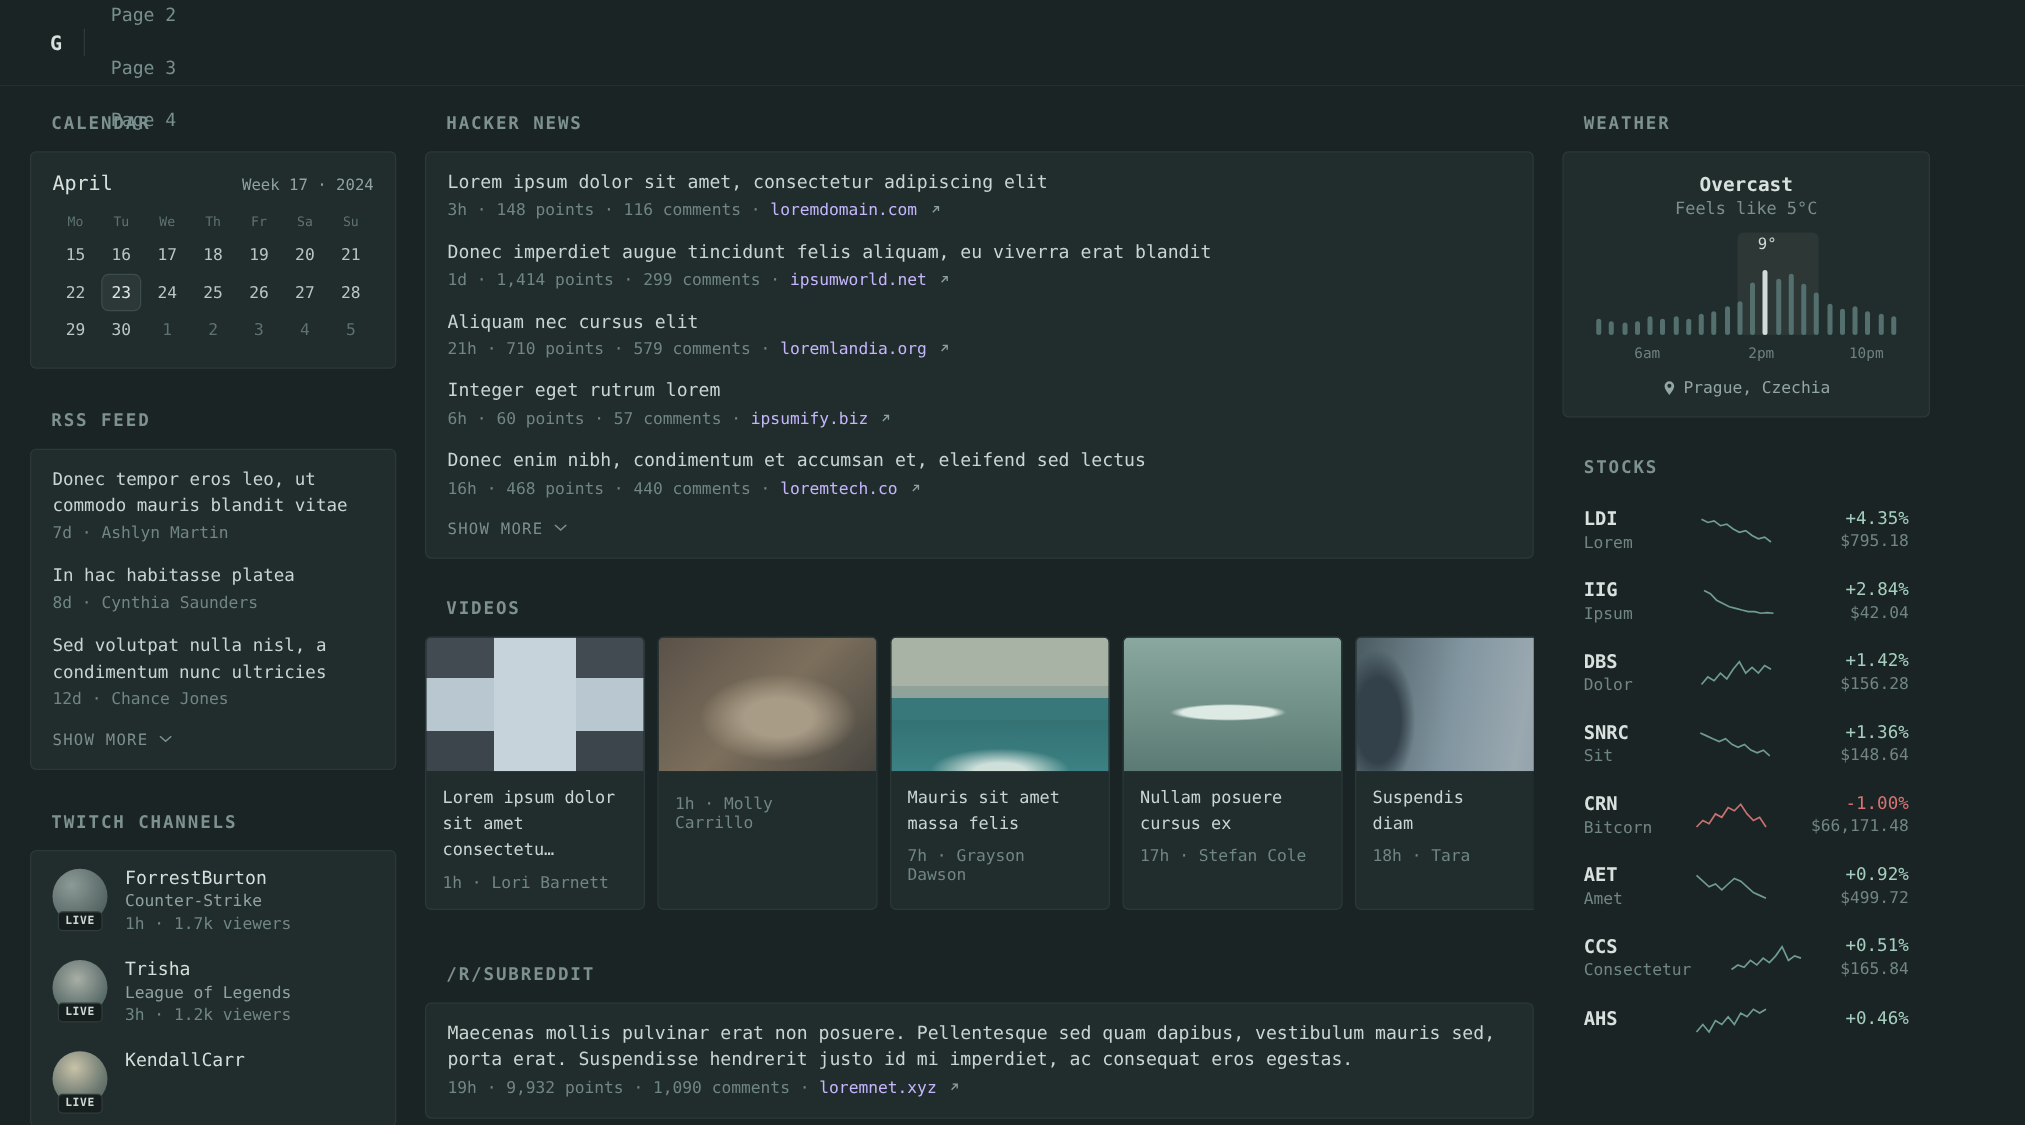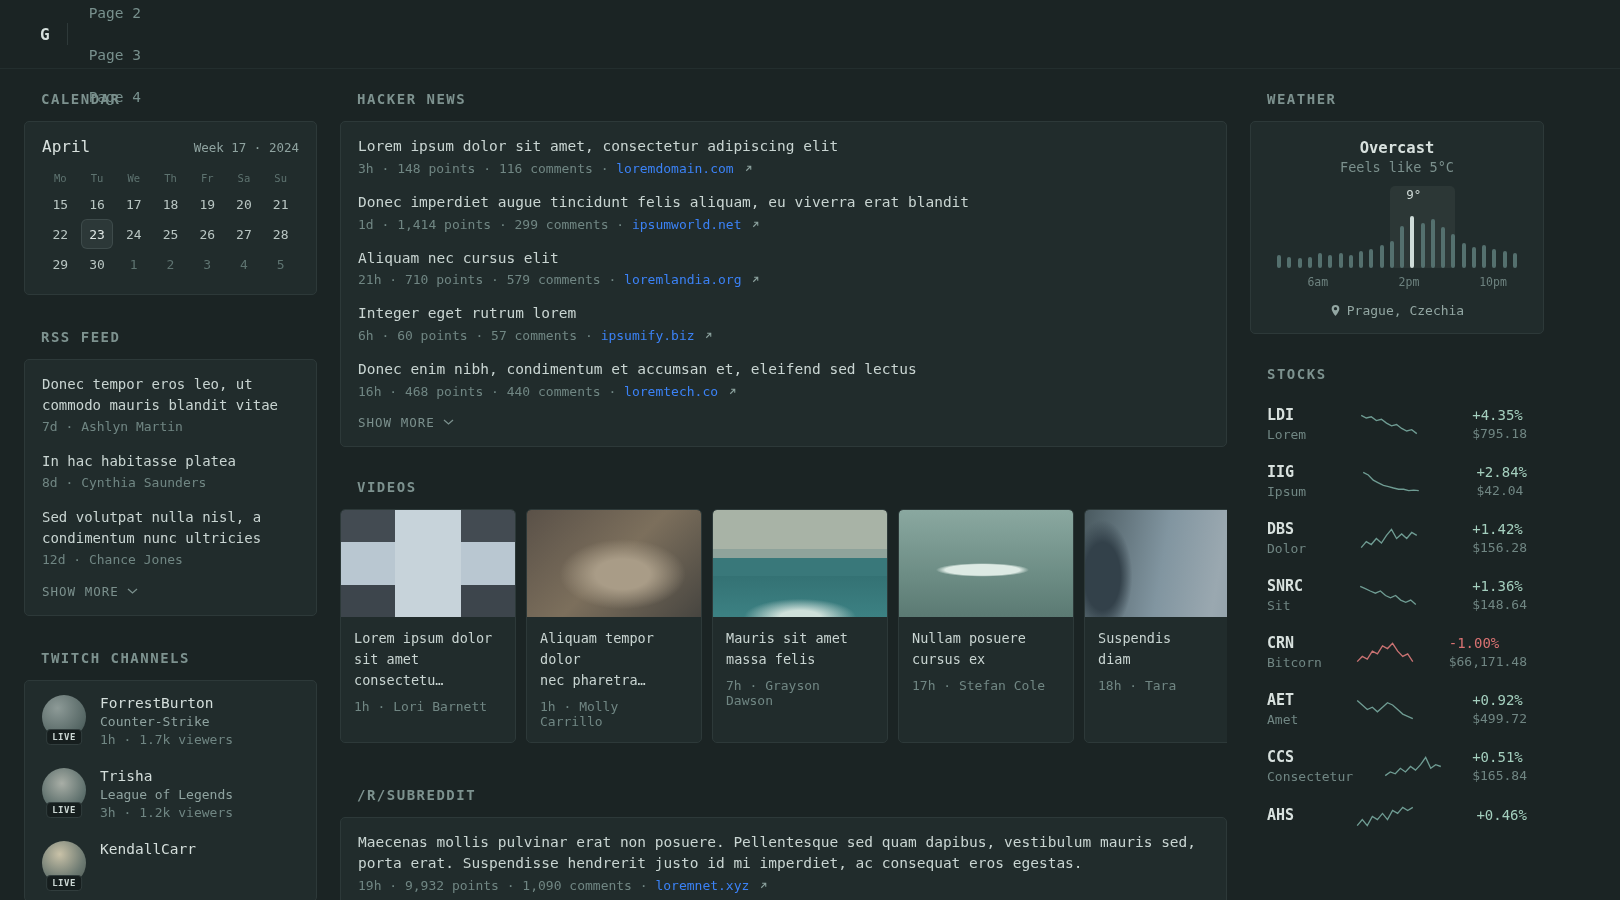--- a/index.html
+++ b/index.html
@@ -20,21 +20,21 @@
   .layout{display:grid;grid-template-columns:293px 887px 294px;column-gap:23px;padding:22px 0 0 24px;align-items:start;}
   .sec{font-size:14px;font-weight:bold;letter-spacing:1.5px;color:#7d928f;margin:0 0 14px 17px;}
   .sec.gap{margin-top:34px}
   .sec.mt{margin-top:32px}
   .sec.mt2{margin-top:44px}
   .card{background:#212c2c;border:1px solid #2d3939;border-radius:5px;}
   .pad{padding:14px 17px 16px;}
   .meta{color:#708683;font-size:13px;margin-top:3px;}
   .item-title{display:block;color:#c9d5d2;font-size:14px;line-height:1.5;cursor:pointer;}
   .item-title.lg{font-size:14.5px;}
-  .domain{color:#3b82f6;cursor:pointer;}
+  .domain{color:#c4b5fd;cursor:pointer;}
   .arrow-icon{color:#8ba19d;margin-left:2px;}
   .show-more{display:flex;align-items:center;gap:8px;background:none;border:none;color:#7b908d;
     font-family:inherit;font-size:12.5px;letter-spacing:1px;margin-top:8px;cursor:pointer;}
 
   
   .cal-card{padding:15px 17px 16px;text-align:right;}
   .cal-head{display:flex;justify-content:space-between;align-items:baseline;margin-bottom:10px;}
   .cal-month{font-size:16px;color:#d8e1de;}
   .cal-week{font-size:12.5px;color:#8fa3a0;}
   .cal-grid{display:grid;grid-template-columns:repeat(7,1fr);row-gap:2px;justify-items:center;}
@@ -96,21 +96,21 @@
   .wbar.current{background:#cfdcd9;}
   .wx-axis{position:relative;height:14px;margin:7px 10px 0;font-size:11.5px;color:#6d827f;}
   .wx-axis span{position:absolute;transform:translateX(-50%);text-align:center;}
   .ax1{left:17%}.ax2{left:55%}.ax3{left:90%}
   .wx-loc{display:flex;align-items:center;justify-content:center;gap:6px;margin-top:14px;color:#92a6a2;font-size:13px;}
   .pin{flex:none;}
 
   
   .stock-row{display:flex;align-items:center;justify-content:space-between;padding:10px 17px 11px;cursor:pointer;}
   .ticker{font-size:15px;font-weight:bold;color:#d8e1de;}
-  .stock-r{}
+  .stock-r{text-align:right;}
   .chg{font-size:14px;}
   .chg.v-up{color:#a4cfbe;}
   .chg.v-down{color:#d97272;}
   .spark{width:58px;height:23px;overflow:visible;}
   .spark polyline{stroke:#6f9c93;stroke-width:1.4;fill:none;}
   .spark.v-down polyline{stroke:#c97272;}
 </style>
 </head>
 <body>
 
@@ -306,22 +306,20 @@
           <div class="thumb v-cross"></div>
           <div class="video-body">
             <a class="video-title">Lorem ipsum dolor
 sit amet consectetu…</a>
             <div class="meta">1h · Lori Barnett</div>
           </div>
         </div>
         <div class="card video-card">
           <div class="thumb v-camera"></div>
           <div class="video-body">
-            <a class="video-title">Aliquam tempor dolor
-nec pharetra…</a>
             <div class="meta">1h · Molly Carrillo</div>
           </div>
         </div>
         <div class="card video-card">
           <div class="thumb v-sea"></div>
           <div class="video-body">
             <a class="video-title">Mauris sit amet
 massa felis</a>
             <div class="meta">7h · Grayson Dawson</div>
           </div>

